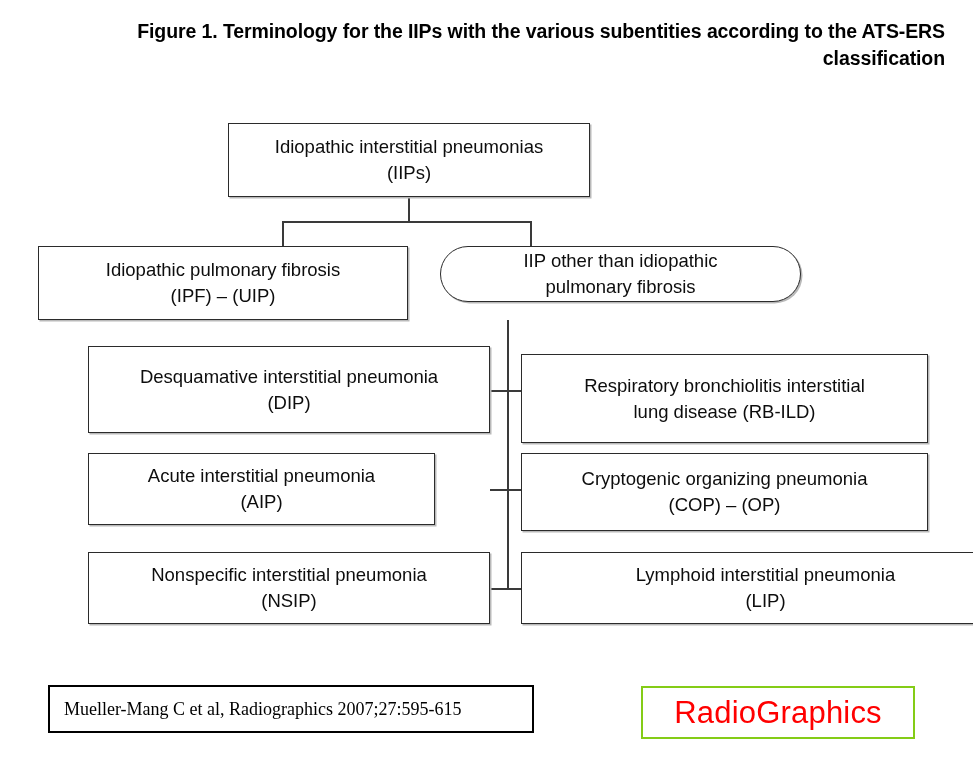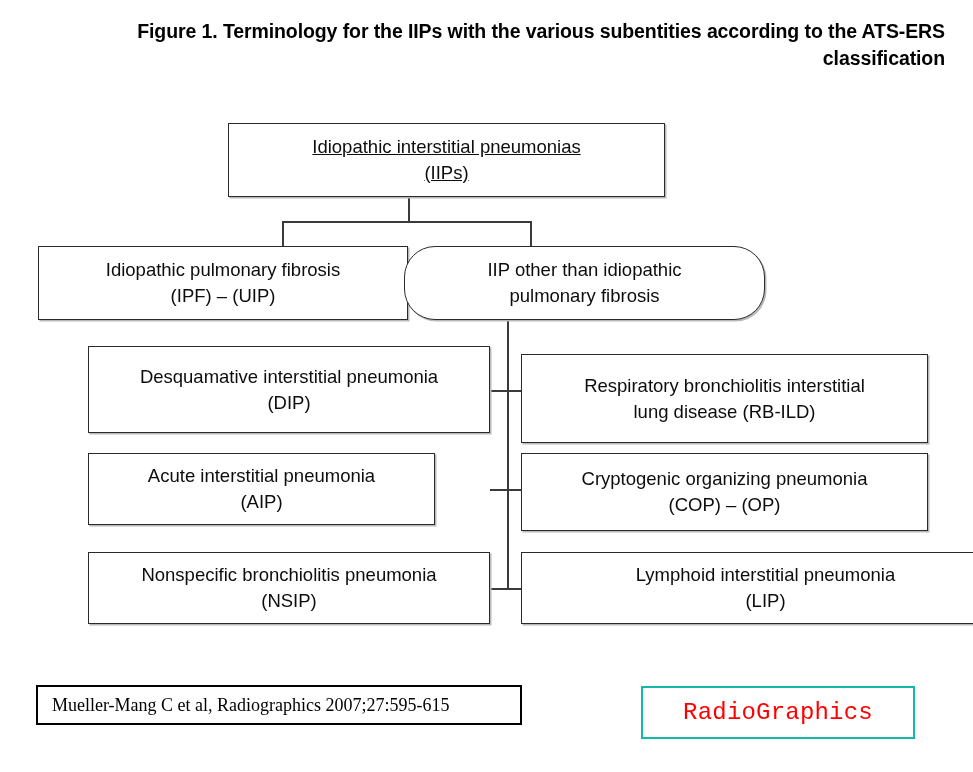--- a/index.html
+++ b/index.html
@@ -71,26 +71,26 @@
     padding-left: 14px;
     font-family: "Liberation Serif", serif;
     font-size: 18px;
     color: #000000;
     white-space: nowrap;
   }
   .logo-box {
     position: absolute;
     box-sizing: border-box;
     background: #ffffff;
-    border: 2px solid #14b8a6;
+    border: 2px solid #84cc16;
     display: flex;
     align-items: center;
     justify-content: center;
-    font-family: Liberation Mono, monospace;
-    font-size: 24px;
+    font-family: Liberation Sans, sans-serif;
+    font-size: 31px;
     letter-spacing: 0.2px;
     white-space: nowrap;
   }
 </style>
 </head>
 <body>
 
 <div class="fig-title">
   <span>Figure 1.  Terminology for the IIPs with the various subentities according to the ATS-ERS</span>
   <br>
@@ -109,31 +109,31 @@
 
 <div class="conn h" style="left:490px; top:390px; width:18px;"></div>
 <div class="conn h" style="left:507px; top:390px; width:14px;"></div>
 
 <div class="conn h" style="left:490px; top:489px; width:18px;"></div>
 <div class="conn h" style="left:507px; top:489px; width:14px;"></div>
 
 <div class="conn h" style="left:490px; top:588px; width:18px;"></div>
 <div class="conn h" style="left:507px; top:588px; width:14px;"></div>
 
-<div class="node" style="left:228px; top:123px; width:437px; height:74px;text-decoration:underline;">
+<div class="node" style="left:228px; top:123px; width:362px; height:74px;">
   <span class="ln">Idiopathic interstitial pneumonias</span>
   <span class="ln">(IIPs)</span>
 </div>
 
 <div class="node" style="left:38px; top:246px; width:370px; height:74px;">
   <span class="ln">Idiopathic pulmonary fibrosis</span>
   <span class="ln">(IPF) – (UIP)</span>
 </div>
 
-<div class="node" style="left:404px; top:246px; width:361px; height:74px;border-radius:31px;">
+<div class="node" style="left:440px; top:246px; width:361px; height:56px;border-radius:31px;">
   <span class="ln">IIP other than idiopathic</span>
   <span class="ln">pulmonary fibrosis</span>
 </div>
 
 <div class="node" style="left:88px; top:346px; width:402px; height:87px;">
   <span class="ln">Desquamative interstitial pneumonia</span>
   <span class="ln">(DIP)</span>
 </div>
 
 <div class="node" style="left:521px; top:354px; width:407px; height:89px;">
@@ -145,28 +145,28 @@
   <span class="ln">Acute interstitial pneumonia</span>
   <span class="ln">(AIP)</span>
 </div>
 
 <div class="node" style="left:521px; top:453px; width:407px; height:78px;">
   <span class="ln">Cryptogenic organizing pneumonia</span>
   <span class="ln">(COP) – (OP)</span>
 </div>
 
 <div class="node" style="left:88px; top:552px; width:402px; height:72px;">
-  <span class="ln">Nonspecific bronchiolitis pneumonia</span>
+  <span class="ln">Nonspecific interstitial pneumonia</span>
   <span class="ln">(NSIP)</span>
 </div>
 
 <div class="node" style="left:521px; top:552px; width:489px; height:72px;">
   <span class="ln">Lymphoid interstitial pneumonia</span>
   <span class="ln">(LIP)</span>
 </div>
 
-<div class="cite-box" style="left:36px; top:685px; width:486px; height:40px;">
+<div class="cite-box" style="left:48px; top:685px; width:486px; height:48px;">
   <span>Mueller-Mang C et al, Radiographics 2007;27:595-615</span>
 </div>
 
 <div class="logo-box" style="left:641px; top:686px; width:274px; height:53px;">
   <span id="logo-text" style="color: rgb(255, 0, 0);">RadioGraphics</span>
 </div>
 
 </body></html>

